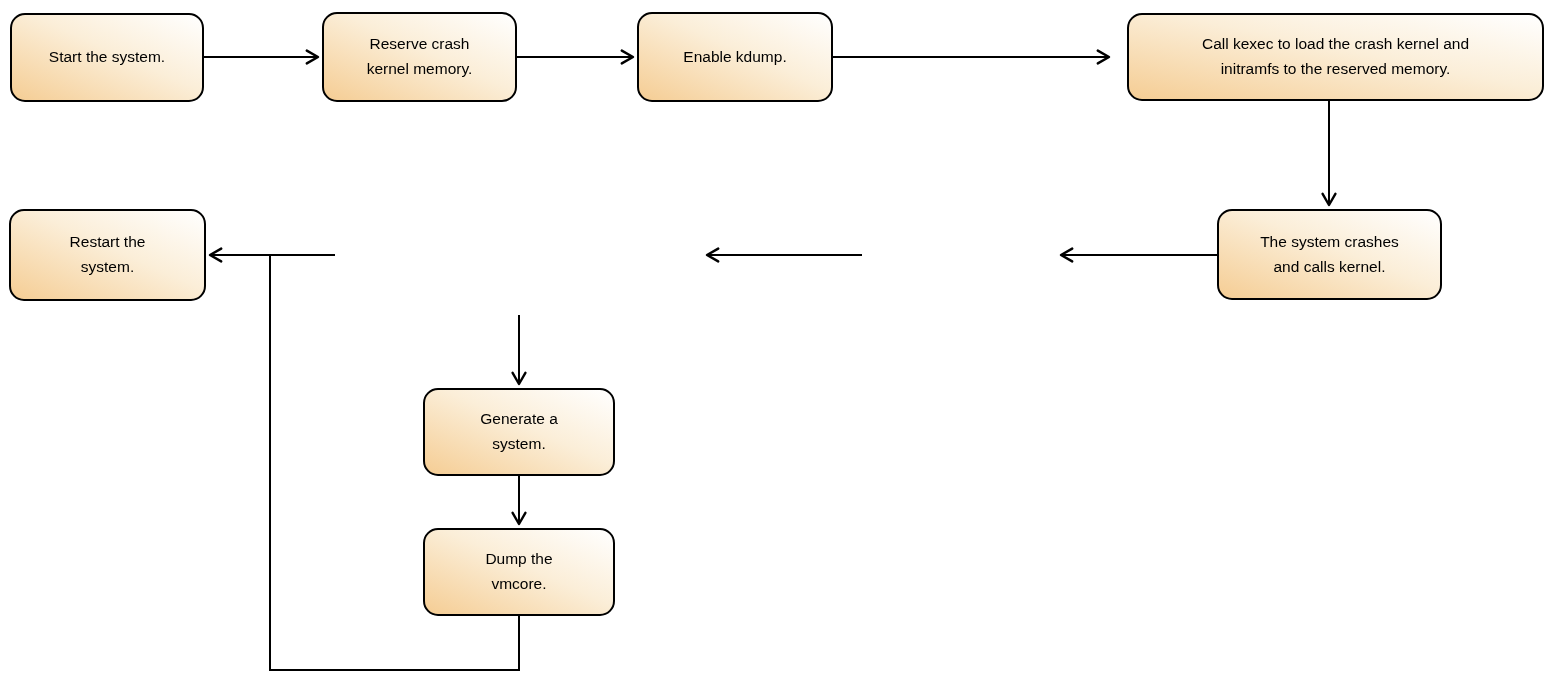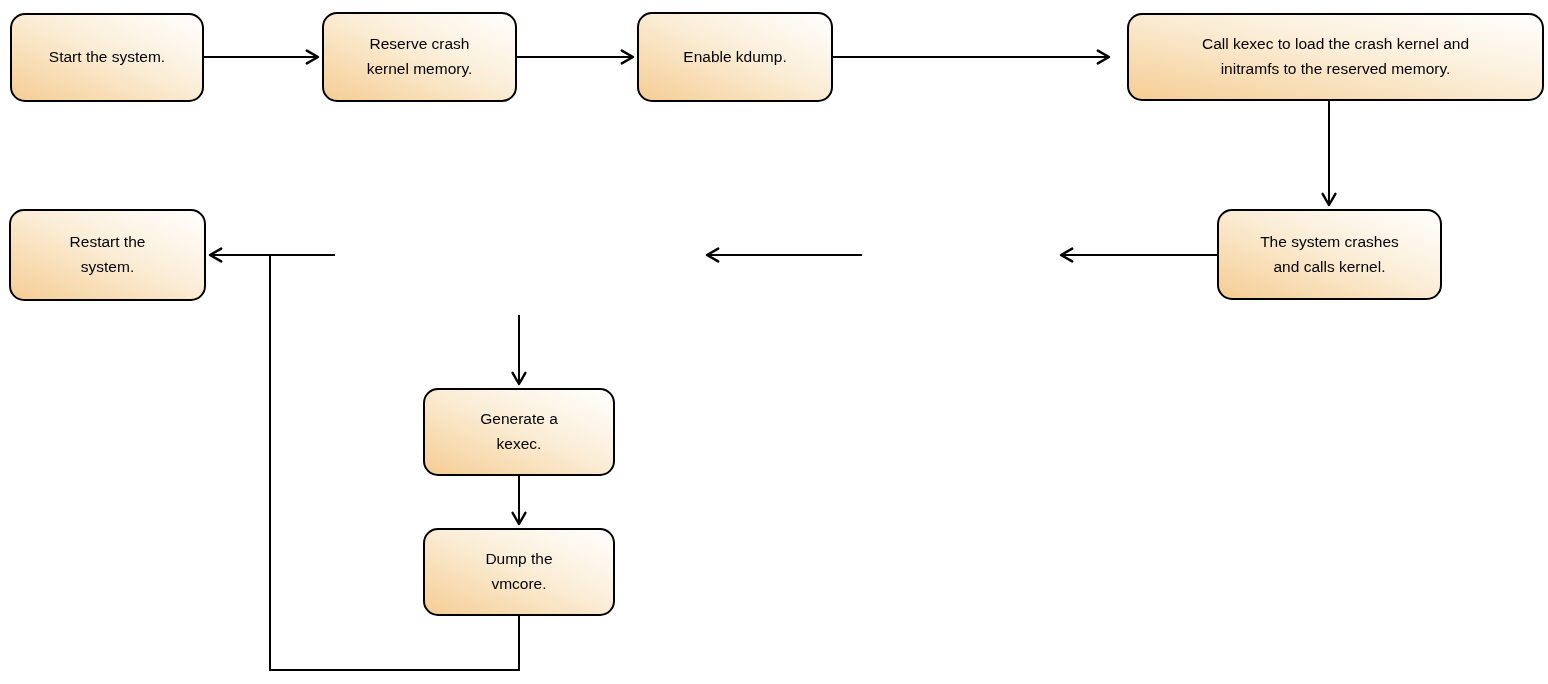--- a/index.html
+++ b/index.html
@@ -100,18 +100,18 @@
 
   <div class="node n-crash">The system crashes
 and calls kernel.</div>
 
 
 
   <div class="node n-restart">Restart the
 system.</div>
 
   <div class="node n-generate">Generate a
-kexec.</div>
+system.</div>
 
   <div class="node n-dump">Dump the
 vmcore.</div>
 
 </div>
 
 </body></html>

